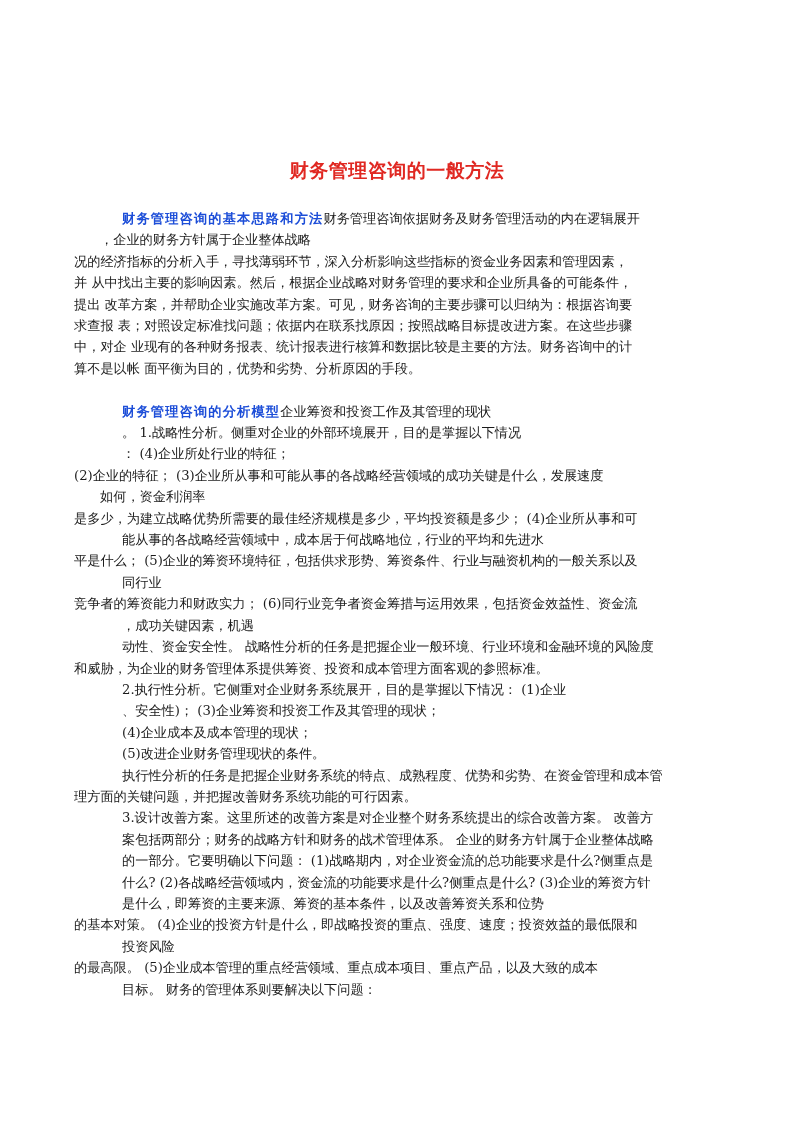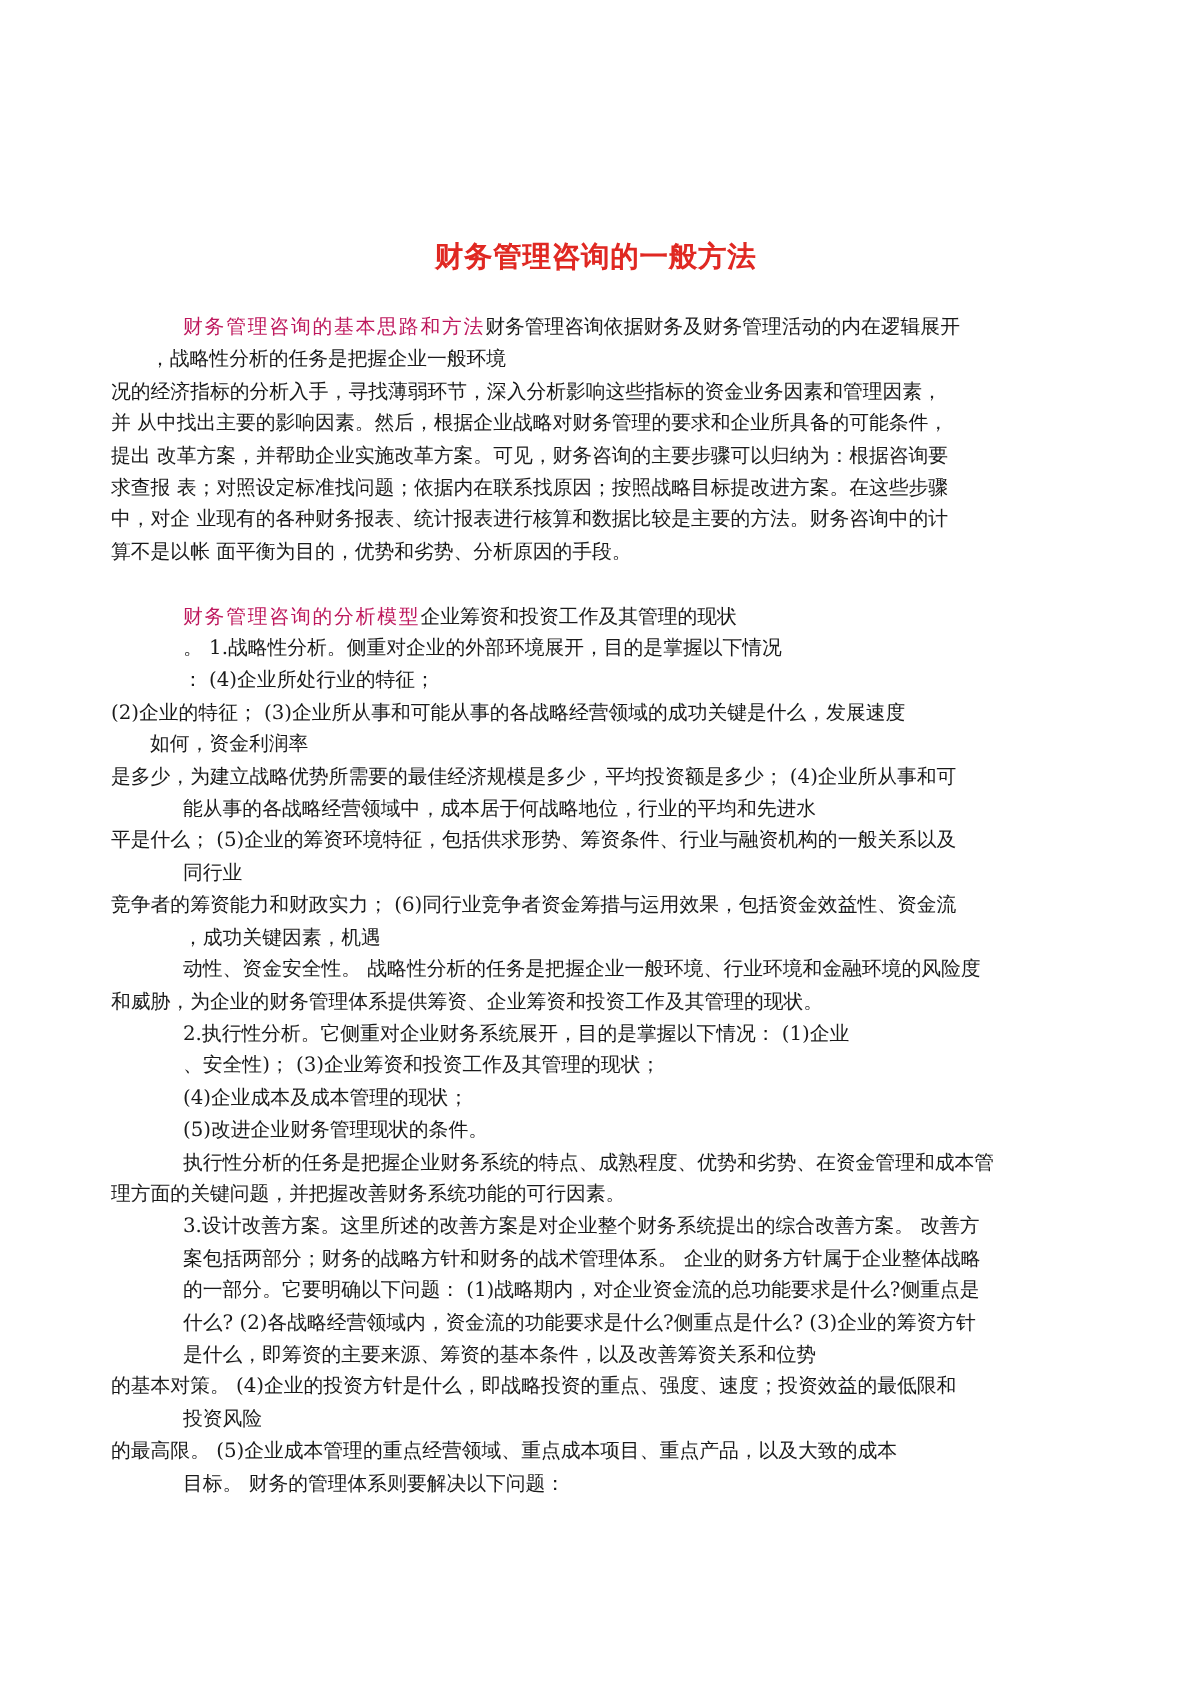--- a/index.html
+++ b/index.html
@@ -45,40 +45,40 @@
     line-height: 21.4px;
     white-space: pre-wrap;
     word-break: break-all;
     color: #1a1a1a;
     min-height: 21.4px;
   }
   .ln.gap {
     height: 21.4px;
   }
   .heading-blue {
-    color: #be185d;
-    font-weight: normal;
+    color: #1d4ed8;
+    font-weight: bold;
     font-family: "DejaVu Serif", "Liberation Serif", serif;
     letter-spacing: 1.2px;
   }
   .ind-1 { padding-left: 26px; }
   .ind-2 { padding-left: 48px; }
   .ind-head { padding-left: 48px; }
 </style>
 </head>
 <body>
 
 <div class="page">
 
   <div class="doc-title">财务管理咨询的一般方法</div>
 
   <div class="body-block">
 
     <div class="ln ind-head"><span class="heading-blue">财务管理咨询的基本思路和方法</span><span>财务管理咨询依据财务及财务管理活动的内在逻辑展开</span></div>
-    <div class="ln ind-1">，战略性分析的任务是把握企业一般环境</div>
+    <div class="ln ind-1">，企业的财务方针属于企业整体战略</div>
     <div class="ln">况的经济指标的分析入手，寻找薄弱环节，深入分析影响这些指标的资金业务因素和管理因素，</div>
     <div class="ln">并 从中找出主要的影响因素。然后，根据企业战略对财务管理的要求和企业所具备的可能条件，</div>
     <div class="ln">提出 改革方案，并帮助企业实施改革方案。可见，财务咨询的主要步骤可以归纳为：根据咨询要</div>
     <div class="ln">求查报 表；对照设定标准找问题；依据内在联系找原因；按照战略目标提改进方案。在这些步骤</div>
     <div class="ln">中，对企 业现有的各种财务报表、统计报表进行核算和数据比较是主要的方法。财务咨询中的计</div>
     <div class="ln">算不是以帐 面平衡为目的，优势和劣势、分析原因的手段。</div>
 
     <div class="ln gap"></div>
 
     <div class="ln ind-head"><span class="heading-blue">财务管理咨询的分析模型</span><span>企业筹资和投资工作及其管理的现状</span></div>
@@ -86,21 +86,21 @@
     <div class="ln ind-2">： (4)企业所处行业的特征；</div>
     <div class="ln">(2)企业的特征； (3)企业所从事和可能从事的各战略经营领域的成功关键是什么，发展速度</div>
     <div class="ln ind-1">如何，资金利润率</div>
     <div class="ln">是多少，为建立战略优势所需要的最佳经济规模是多少，平均投资额是多少； (4)企业所从事和可</div>
     <div class="ln ind-2">能从事的各战略经营领域中，成本居于何战略地位，行业的平均和先进水</div>
     <div class="ln">平是什么； (5)企业的筹资环境特征，包括供求形势、筹资条件、行业与融资机构的一般关系以及</div>
     <div class="ln ind-2">同行业</div>
     <div class="ln">竞争者的筹资能力和财政实力； (6)同行业竞争者资金筹措与运用效果，包括资金效益性、资金流</div>
     <div class="ln ind-2">，成功关键因素，机遇</div>
     <div class="ln ind-2">动性、资金安全性。 战略性分析的任务是把握企业一般环境、行业环境和金融环境的风险度</div>
-    <div class="ln">和威胁，为企业的财务管理体系提供筹资、企业筹资和投资工作及其管理的现状。</div>
+    <div class="ln">和威胁，为企业的财务管理体系提供筹资、投资和成本管理方面客观的参照标准。</div>
     <div class="ln ind-2">2.执行性分析。它侧重对企业财务系统展开，目的是掌握以下情况： (1)企业</div>
     <div class="ln ind-2">、安全性)； (3)企业筹资和投资工作及其管理的现状；</div>
     <div class="ln ind-2">(4)企业成本及成本管理的现状；</div>
     <div class="ln ind-2">(5)改进企业财务管理现状的条件。</div>
     <div class="ln ind-2">执行性分析的任务是把握企业财务系统的特点、成熟程度、优势和劣势、在资金管理和成本管</div>
     <div class="ln">理方面的关键问题，并把握改善财务系统功能的可行因素。</div>
     <div class="ln ind-2">3.设计改善方案。这里所述的改善方案是对企业整个财务系统提出的综合改善方案。 改善方</div>
     <div class="ln ind-2">案包括两部分；财务的战略方针和财务的战术管理体系。 企业的财务方针属于企业整体战略</div>
     <div class="ln ind-2">的一部分。它要明确以下问题： (1)战略期内，对企业资金流的总功能要求是什么?侧重点是</div>
     <div class="ln ind-2">什么? (2)各战略经营领域内，资金流的功能要求是什么?侧重点是什么? (3)企业的筹资方针</div>

